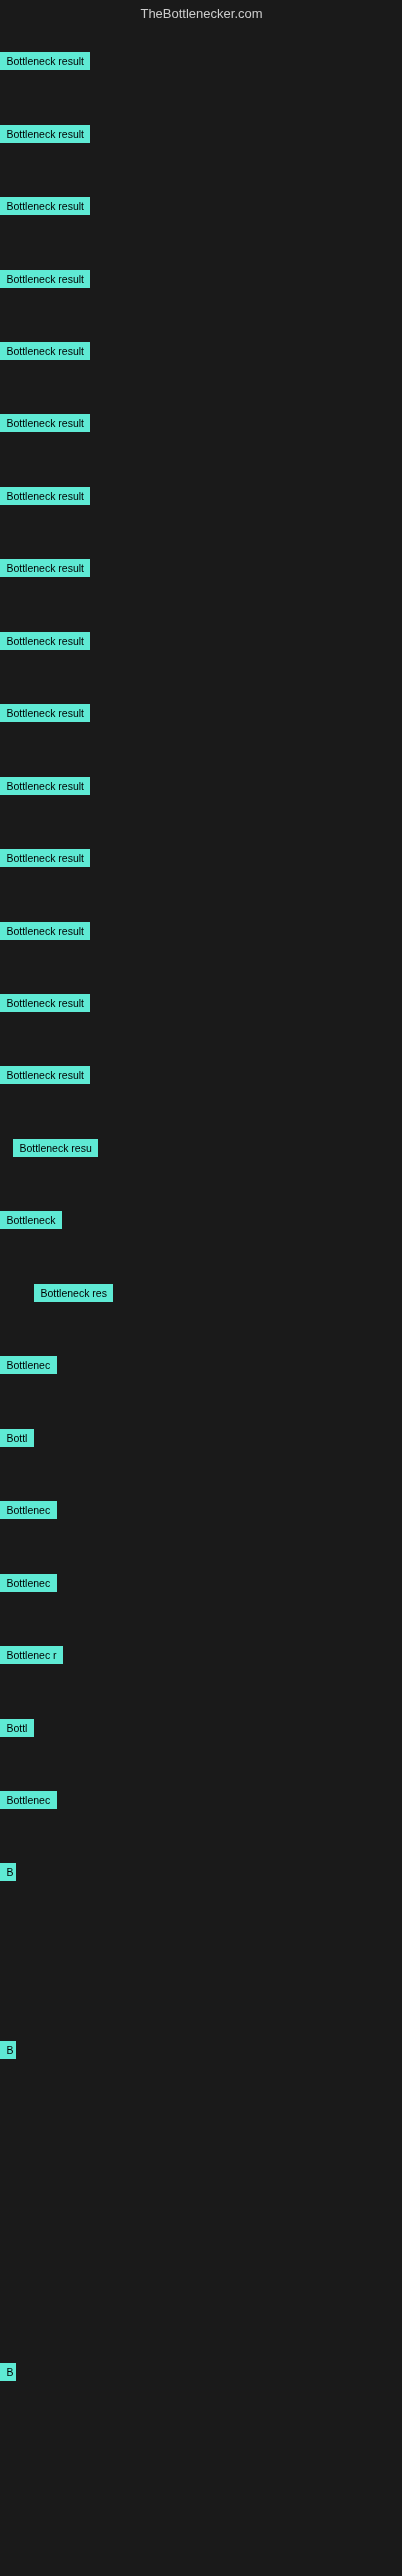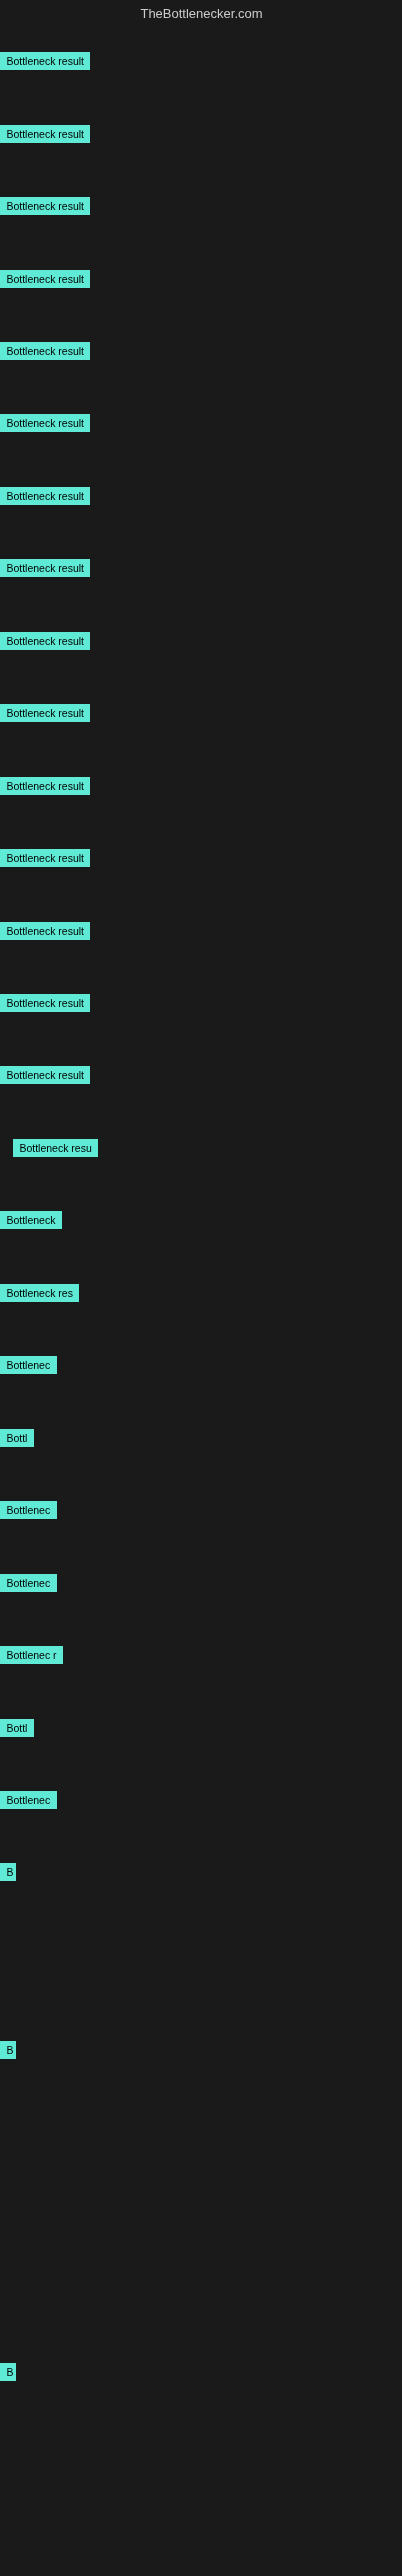--- a/index.html
+++ b/index.html
@@ -56,21 +56,21 @@
     <div class="bottleneck-item" style="top: 531px; left: 0px;"><div class="bottleneck-badge" style="max-width: 113px;">Bottleneck result</div></div>
     <div class="bottleneck-item" style="top: 604px; left: 0px;"><div class="bottleneck-badge" style="max-width: 113px;">Bottleneck result</div></div>
     <div class="bottleneck-item" style="top: 676px; left: 0px;"><div class="bottleneck-badge" style="max-width: 113px;">Bottleneck result</div></div>
     <div class="bottleneck-item" style="top: 749px; left: 0px;"><div class="bottleneck-badge" style="max-width: 113px;">Bottleneck result</div></div>
     <div class="bottleneck-item" style="top: 821px; left: 0px;"><div class="bottleneck-badge" style="max-width: 113px;">Bottleneck result</div></div>
     <div class="bottleneck-item" style="top: 894px; left: 0px;"><div class="bottleneck-badge" style="max-width: 113px;">Bottleneck result</div></div>
     <div class="bottleneck-item" style="top: 966px; left: 0px;"><div class="bottleneck-badge" style="max-width: 113px;">Bottleneck result</div></div>
     <div class="bottleneck-item" style="top: 1038px; left: 0px;"><div class="bottleneck-badge" style="max-width: 113px;">Bottleneck result</div></div>
     <div class="bottleneck-item" style="top: 1111px; left: 0px; margin-left: 13px;"><div class="bottleneck-badge" style="max-width: 101px;">Bottleneck resu</div></div>
     <div class="bottleneck-item" style="top: 1183px; left: 0px;"><div class="bottleneck-badge" style="max-width: 72px;">Bottleneck</div></div>
-    <div class="bottleneck-item" style="top: 1256px; left: 0px;"><div class="bottleneck-badge" style="max-width: 93px;">Bottleneck res</div></div>
+    <div class="bottleneck-item" style="top: 1256px; left: 0px; padding-left: 34px;"><div class="bottleneck-badge" style="max-width: 93px;">Bottleneck res</div></div>
     <div class="bottleneck-item" style="top: 1328px; left: 0px;"><div class="bottleneck-badge" style="max-width: 64px;">Bottlenec</div></div>
     <div class="bottleneck-item" style="top: 1401px; left: 0px;"><div class="bottleneck-badge" style="max-width: 48px;">Bottl</div></div>
     <div class="bottleneck-item" style="top: 1473px; left: 0px;"><div class="bottleneck-badge" style="max-width: 64px;">Bottlenec</div></div>
     <div class="bottleneck-item" style="top: 1546px; left: 0px;"><div class="bottleneck-badge" style="max-width: 58px;">Bottlenec</div></div>
     <div class="bottleneck-item" style="top: 1618px; left: 0px;"><div class="bottleneck-badge" style="max-width: 81px;">Bottlenec r</div></div>
     <div class="bottleneck-item" style="top: 1691px; left: 0px;"><div class="bottleneck-badge" style="max-width: 42px;">Bottl</div></div>
     <div class="bottleneck-item" style="top: 1763px; left: 0px;"><div class="bottleneck-badge" style="max-width: 64px;">Bottlenec</div></div>
     <div class="bottleneck-item" style="top: 1835px; left: 0px;"><div class="bottleneck-badge" style="max-width: 16px;">B</div></div>
     <div class="bottleneck-item" style="top: 2013px; left: 0px;"><div class="bottleneck-badge" style="max-width: 16px;">B</div></div>
     <div class="bottleneck-item" style="top: 2335px; left: 0px;"><div class="bottleneck-badge" style="max-width: 16px;">B</div></div>

